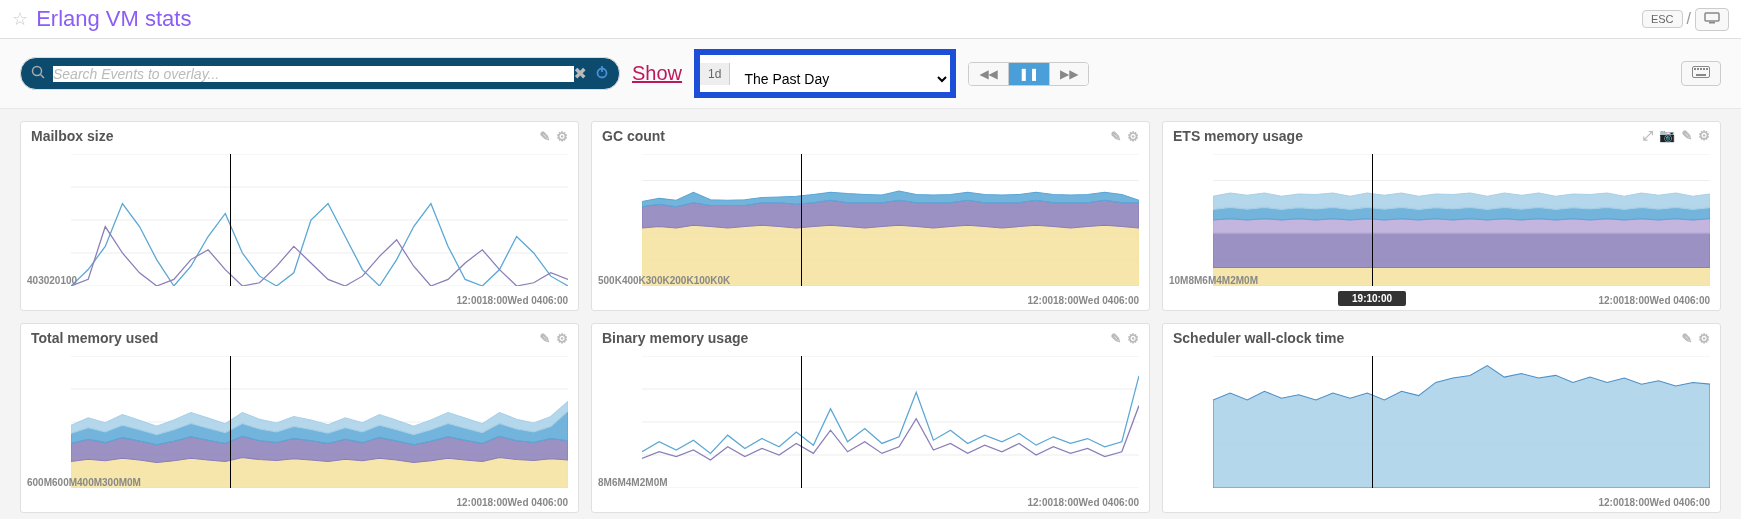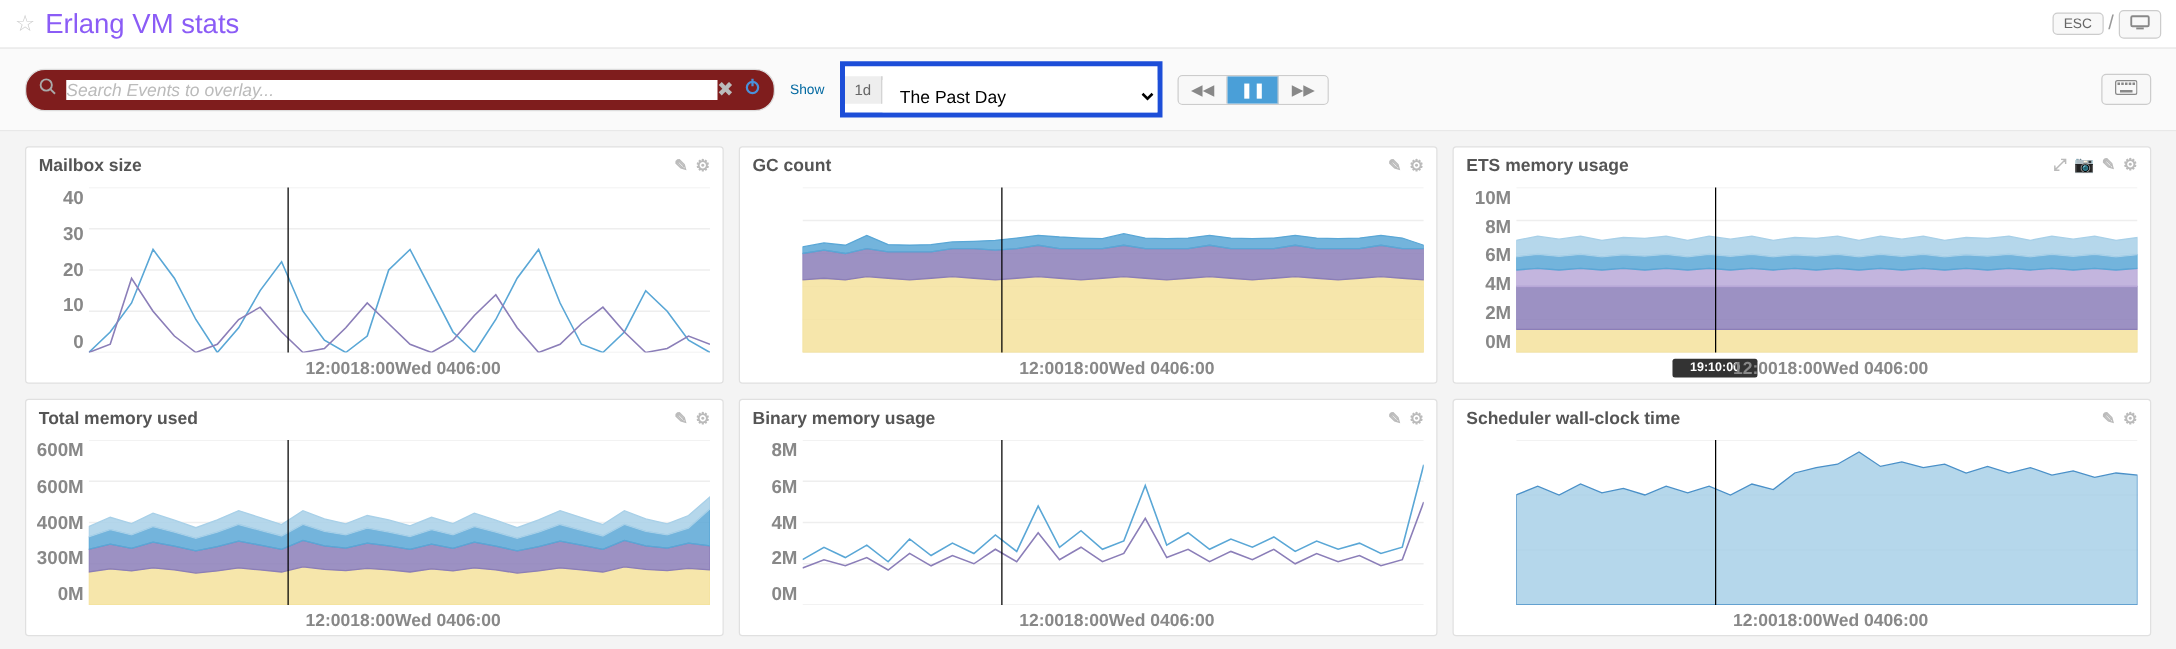--- a/index.html
+++ b/index.html
@@ -6,45 +6,45 @@
 body { font-family: -apple-system, BlinkMacSystemFont, "Segoe UI", Helvetica, Arial, sans-serif; background: #f4f4f4; color: #333; width: 1741px; }
 .header { display: flex; align-items: center; justify-content: space-between; padding: 6px 12px; background: #fff; border-bottom: 1px solid #e0e0e0; }
 .header-left { display: flex; align-items: center; gap: 8px; }
 .star-icon { color: #ccc; font-size: 18px; cursor: pointer; }
 .title { color: #8b5cf6; font-size: 22px; font-weight: 400; }
 .header-right { display: flex; align-items: center; gap: 4px; }
 .esc-btn { border: 1px solid #ccc; border-radius: 4px; padding: 2px 8px; font-size: 11px; background: #f8f8f8; cursor: pointer; color: #666; }
 .slash { color: #999; }
 .monitor-btn { border: 1px solid #ccc; border-radius: 4px; padding: 3px 8px; background: #f8f8f8; cursor: pointer; color: #666; }
 .toolbar { display: flex; align-items: center; gap: 12px; padding: 10px 20px; background: #fafafa; border-bottom: 1px solid #e8e8e8; }
-.search-wrap { position: relative; flex: 0 0 600px; display: flex; align-items: center; background: #7f1d1d; border: 1px solid #ddd; border-radius: 16px; padding: 6px 10px; }
+.search-wrap { position: relative; flex: 0 0 600px; display: flex; align-items: center; background: #0c4a6e; border: 1px solid #ddd; border-radius: 16px; padding: 6px 10px; }
 .search-icon { color: #aaa; margin-right: 8px; }
 .search-input { border: none; outline: none; flex: 1; font-size: 14px; color: #333; }
 .search-input::placeholder { color: #bbb; font-style: italic; }
 .clear-icon { color: #bbb; cursor: pointer; margin-right: 8px; }
 .power-icon { color: #4a90d9; cursor: pointer; }
-.show-label { font-size: 11px; color: #0369a1; }
-.time-pill { display: inline-flex; align-items: center; border: 4px solid #1d4ed8; border-radius: 0; background: #fff; overflow: hidden; }
+.show-label { font-size: 20px; color: #be185d; text-decoration: underline; }
+.time-pill { display: inline-flex; align-items: center; border: 6px solid #1d4ed8; border-radius: 0; background: #fff; overflow: hidden; }
 .time-badge { background: #eee; padding: 4px 8px; font-size: 12px; color: #666; border-right: 1px solid #ccc; }
 .time-select { border: none; padding: 4px 10px; font-size: 14px; background: #fff; outline: none; min-width: 220px; cursor: pointer; margin-top: 11px; }
 .play-controls { display: inline-flex; border: 1px solid #ccc; border-radius: 4px; overflow: hidden; }
 .play-btn { padding: 4px 10px; background: #f8f8f8; border: none; border-right: 1px solid #ccc; cursor: pointer; color: #888; font-size: 12px; }
 .play-btn:last-child { border-right: none; }
 .play-btn.active { background: #4a9fd8; color: #fff; }
 .keyboard-btn { margin-left: auto; border: 1px solid #ccc; border-radius: 4px; padding: 4px 10px; background: #f8f8f8; cursor: pointer; color: #888; }
 .grid { display: grid; grid-template-columns: repeat(3, 1fr); gap: 12px; padding: 12px 20px; font-weight: bold; }
 .panel { background: #fff; border: 1px solid #e0e0e0; border-radius: 3px; }
 .panel-head { display: flex; align-items: center; justify-content: space-between; padding: 6px 10px; }
 .panel-title { font-size: 14px; color: #555; }
 .panel-icons { display: flex; gap: 6px; color: #bbb; }
 .panel-icons span { cursor: pointer; font-size: 13px; }
 .chart { height: 160px; position: relative; padding: 4px 10px 24px 50px; }
 .chart svg { width: 100%; height: 100%; }
-.y-axis { position: absolute; left: 6px; top: 4px; bottom: 24px; width: 40px; display: flex; flex-direction: column; justify-content: space-between; font-size: 15px; color: #888; text-align: right; align-items: flex-end; }
-.x-axis { position: absolute; left: 56px; right: 10px; bottom: 4px; display: flex; justify-content: center; font-size: 14px; color: #888; }
+.y-axis { position: absolute; left: 6px; top: 4px; bottom: 24px; width: 40px; display: flex; flex-direction: row; justify-content: space-between; font-size: 10px; color: #888; text-align: right; align-items: flex-end; }
+.x-axis { position: absolute; left: 56px; right: 10px; bottom: 4px; display: flex; justify-content: flex-end; font-size: 10px; color: #888; }
 .cursor-line { position: absolute; top: 4px; bottom: 24px; width: 1px; background: #000; pointer-events: none; }
 .tooltip { position: absolute; background: #333; color: #fff; font-size: 10px; padding: 2px 14px; border-radius: 2px; transform: translateX(-50%); white-space: nowrap; }
 </style>
 </head>
 <body>
 
 <div class="header">
   <div class="header-left">
     <span class="star-icon">☆</span>
     <span class="title">Erlang VM stats</span>
@@ -135,21 +135,28 @@
         </div></div>
     </div>
     <div class="panel">
       <div class="panel-head">
         <span class="panel-title">GC count</span>
         <div class="panel-icons">
           <span>✎</span>
           <span>⚙</span>
         </div>
       </div>
-      <div class="chart"><svg viewBox="0 0 460 130" preserveAspectRatio="none">
+      <div class="chart"><div class="y-axis">
+          <div>500K</div>
+          <div>400K</div>
+          <div>300K</div>
+          <div>200K</div>
+          <div>100K</div>
+          <div>0K</div>
+        </div><svg viewBox="0 0 460 130" preserveAspectRatio="none">
           <line x1="0" x2="460" y1="0" y2="0" stroke="#eee"></line>
           <line x1="0" x2="460" y1="26" y2="26" stroke="#eee"></line>
           <line x1="0" x2="460" y1="52" y2="52" stroke="#eee"></line>
           <line x1="0" x2="460" y1="78" y2="78" stroke="#eee"></line>
           <line x1="0" x2="460" y1="104" y2="104" stroke="#eee"></line>
           <line x1="0" x2="460" y1="130" y2="130" stroke="#eee"></line>
           <path d="M0.0,72.8L15.9,71.5L31.7,72.8L47.6,70.2L63.4,71.5L79.3,72.8L95.2,71.5L111.0,70.2L126.9,71.5L142.8,72.8L158.6,71.5L174.5,70.2L190.3,71.5L206.2,72.8L222.1,71.5L237.9,70.2L253.8,71.5L269.7,72.8L285.5,71.5L301.4,70.2L317.2,71.5L333.1,72.8L349.0,71.5L364.8,70.2L380.7,71.5L396.6,72.8L412.4,71.5L428.3,70.2L444.1,71.5L460.0,72.8L460.0,130.0L444.1,130.0L428.3,130.0L412.4,130.0L396.6,130.0L380.7,130.0L364.8,130.0L349.0,130.0L333.1,130.0L317.2,130.0L301.4,130.0L285.5,130.0L269.7,130.0L253.8,130.0L237.9,130.0L222.1,130.0L206.2,130.0L190.3,130.0L174.5,130.0L158.6,130.0L142.8,130.0L126.9,130.0L111.0,130.0L95.2,130.0L79.3,130.0L63.4,130.0L47.6,130.0L31.7,130.0L15.9,130.0L0.0,130.0Z" fill="#f4e29c" fill-opacity="0.85" stroke="#f4e29c" stroke-width="1"></path>
           <path d="M0.0,52.0L15.9,49.4L31.7,52.0L47.6,48.1L63.4,50.7L79.3,50.7L95.2,50.7L111.0,48.1L126.9,48.1L142.8,49.4L158.6,48.1L174.5,45.5L190.3,48.1L206.2,48.1L222.1,48.1L237.9,45.5L253.8,48.1L269.7,48.1L285.5,48.1L301.4,45.5L317.2,48.1L333.1,48.1L349.0,48.1L364.8,45.5L380.7,48.1L396.6,48.1L412.4,48.1L428.3,45.5L444.1,48.1L460.0,48.1L460.0,72.8L444.1,71.5L428.3,70.2L412.4,71.5L396.6,72.8L380.7,71.5L364.8,70.2L349.0,71.5L333.1,72.8L317.2,71.5L301.4,70.2L285.5,71.5L269.7,72.8L253.8,71.5L237.9,70.2L222.1,71.5L206.2,72.8L190.3,71.5L174.5,70.2L158.6,71.5L142.8,72.8L126.9,71.5L111.0,70.2L95.2,71.5L79.3,72.8L63.4,71.5L47.6,70.2L31.7,72.8L15.9,71.5L0.0,72.8Z" fill="#8b7eb8" fill-opacity="0.85" stroke="#8b7eb8" stroke-width="1"></path>
           <path d="M0.0,46.8L15.9,43.7L31.7,45.5L47.6,37.7L63.4,45.0L79.3,45.5L95.2,45.0L111.0,42.9L126.9,42.4L142.8,41.6L158.6,39.8L174.5,37.7L190.3,39.0L206.2,39.8L222.1,40.3L237.9,36.4L253.8,39.8L269.7,40.3L285.5,39.8L301.4,37.7L317.2,39.8L333.1,40.3L349.0,39.8L364.8,37.7L380.7,39.8L396.6,40.3L412.4,39.8L428.3,37.7L444.1,39.8L460.0,45.5L460.0,48.1L444.1,48.1L428.3,45.5L412.4,48.1L396.6,48.1L380.7,48.1L364.8,45.5L349.0,48.1L333.1,48.1L317.2,48.1L301.4,45.5L285.5,48.1L269.7,48.1L253.8,48.1L237.9,45.5L222.1,48.1L206.2,48.1L190.3,48.1L174.5,45.5L158.6,48.1L142.8,49.4L126.9,48.1L111.0,48.1L95.2,50.7L79.3,50.7L63.4,50.7L47.6,48.1L31.7,52.0L15.9,49.4L0.0,52.0Z" fill="#5aa7d6" fill-opacity="0.85" stroke="#5aa7d6" stroke-width="1"></path>
         </svg><div class="cursor-line" style="left: calc(32% + 30.8px);"></div><div class="x-axis">

